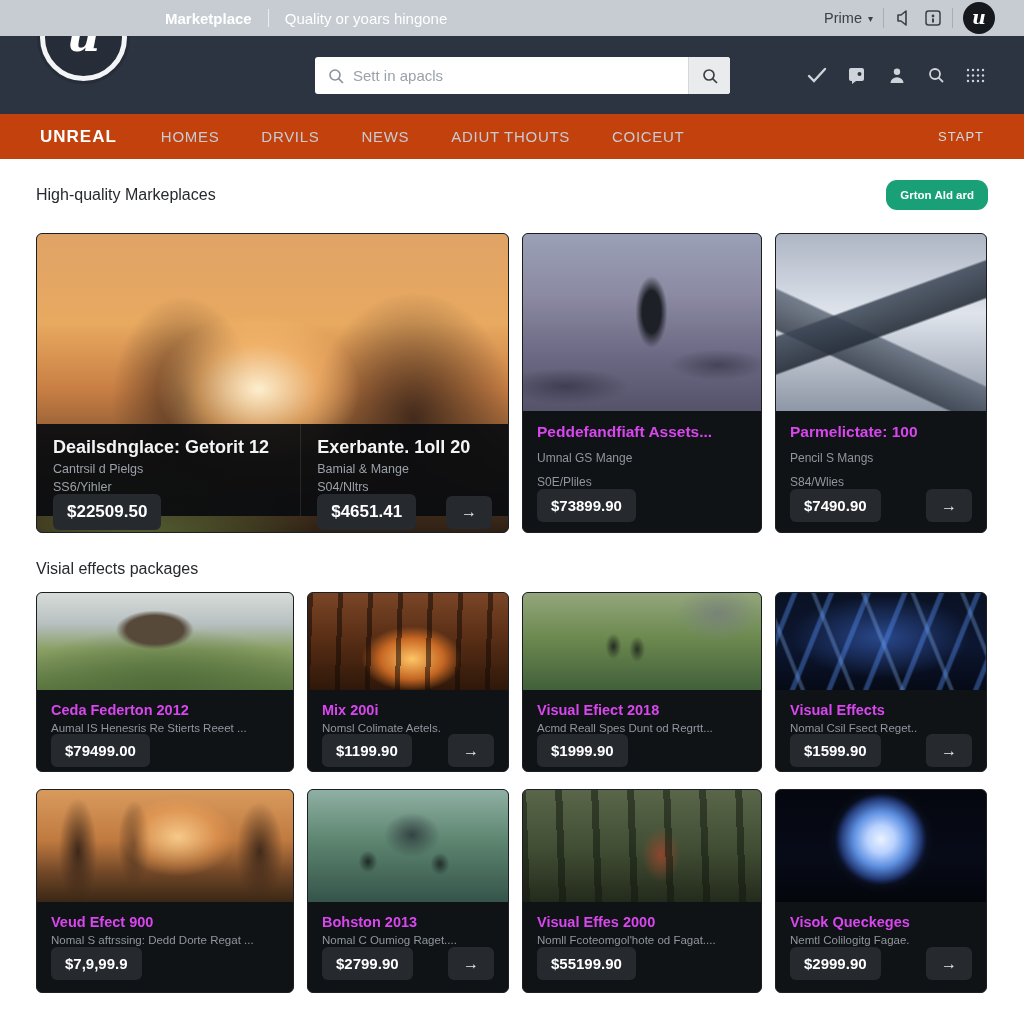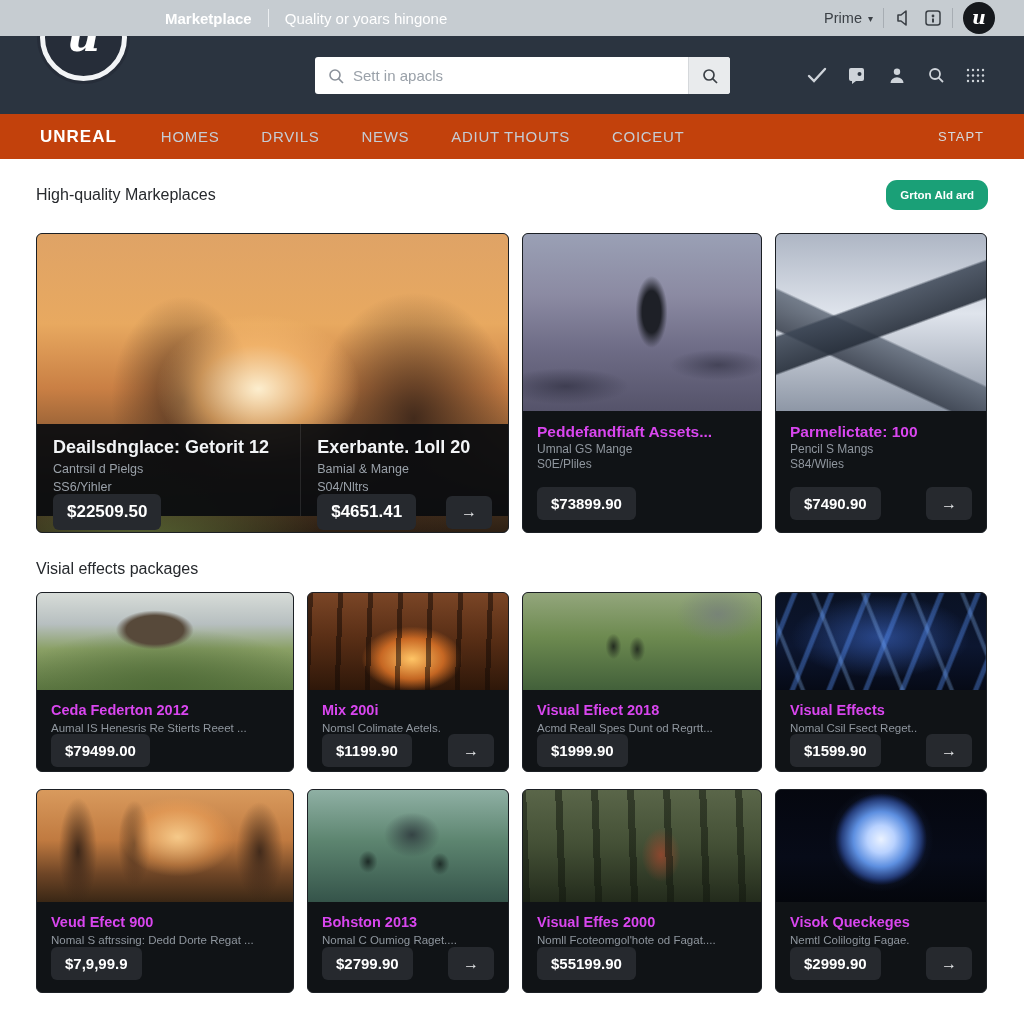--- a/index.html
+++ b/index.html
@@ -101,21 +101,21 @@
   .fdivider { width: 1px; background: rgba(255,255,255,0.10); }
 
   .thumb { width: 100%; flex: none; }
   .row1 .side-thumb { height: 177px; }
   .row2 .thumb { height: 97px; }
   .row3 .thumb { height: 112px; }
 
   .panel { padding: 12px 14px; display: flex; flex-direction: column; flex: 1; }
   .card-title { color: #d946ef; font-weight: 700; font-size: 15.5px; white-space: nowrap; overflow: hidden; }
   .f-title { color: #f2f4f6; font-weight: 700; font-size: 18px; }
-  .card-sub { color: #8f969e; font-size: 12px; margin-top: 1px; white-space: nowrap; overflow: hidden; }
+  .card-sub { color: #8f969e; font-size: 12px; margin-top: 10px; white-space: nowrap; overflow: hidden; }
   .f-sub { color: #9aa1a9; font-size: 12.5px; margin-top: 4px; }
   .price-row { margin-top: auto; display: flex; align-items: center; justify-content: space-between; }
   .price-chip {
     background: #26292e; color: #ffffff; font-weight: 700; border-radius: 6px;
     padding: 8px 14px; font-size: 15px; display: inline-block;
   }
   .f-chip { font-size: 17px; }
   .arrow-chip {
     background: #26292e; border-radius: 6px; width: 46px; height: 33px;
     display: flex; align-items: center; justify-content: center; color: #e8eaec; font-size: 16px;

